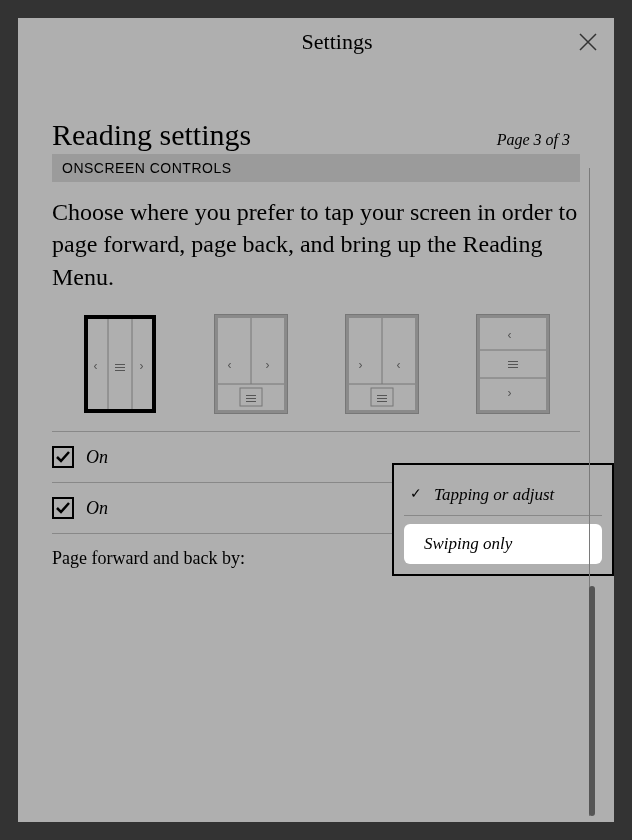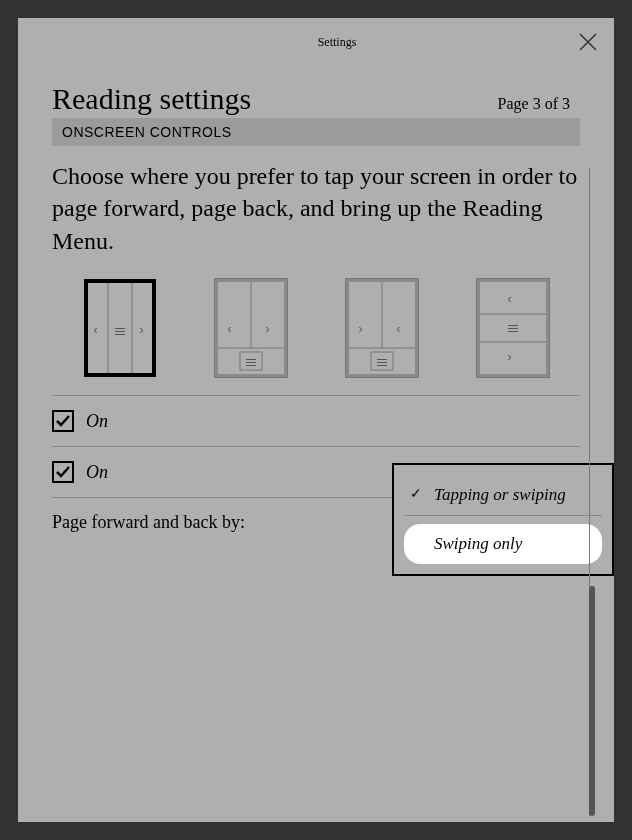--- a/index.html
+++ b/index.html
@@ -17,49 +17,50 @@
     position: relative;
   }
   .titlebar {
     height: 48px;
     display: flex;
     align-items: center;
     justify-content: center;
     position: relative;
   }
   .titlebar-title {
-    font-size: 12px;
+    font-size: 22px;
     margin-left: 42px;
   }
   .close-btn {
     position: absolute;
     right: 14px;
     top: 12px;
     width: 24px;
     height: 24px;
     cursor: pointer;
   }
   .close-btn svg { width: 100%; height: 100%; }
   .content {
     padding: 0 34px;
     position: relative;
   }
   .heading-row {
     display: flex;
     align-items: baseline;
     justify-content: space-between;
-    margin-top: 16px;
+    margin-top: 52px;
     margin-right: 10px;
     gap: 12px;
   }
   .heading {
     font-size: 30px;
     font-weight: 500;
   }
   .page-ind {
+    font-style: italic;
     font-size: 16px;
   }
   .section-header {
     background: #9b9b9b;
     padding: 6px 10px;
     font-family: -apple-system, Helvetica, Arial, sans-serif;
     font-size: 14px;
     letter-spacing: 0.5px;
     margin-top: 2px;
     margin-bottom: 14px;
@@ -139,22 +140,22 @@
     top: 10px;
     font-style: normal;
     font-size: 14px;
   }
   .dd-sep {
     border-top: 1px solid #888;
     margin: 0 0 8px 0;
   }
   .dd-item.hl {
     background: #fff;
-    border-radius: 16px;
-    padding-left: 30px;
+    border-radius: 6px;
+    padding-left: 20px;
   }
   .scrolltrack {
     position: absolute;
     right: 21px;
     top: 150px;
     width: 4px;
     height: 648px;
     background: transparent;
     border-left: 1px solid #7a7a7a;
   }
@@ -266,21 +267,21 @@
       </div>
     </div>
 
     <div class="opt-row" style="border-bottom:none">
       <span>Page forward and back by:</span>
     </div>
 
   </div>
 
   <div class="dropdown">
-    <div class="dd-item sel">Tapping or swiping</div>
+    <div class="dd-item sel">Tapping or adjust</div>
     <div class="dd-sep"></div>
     <div class="dd-item hl">Swiping only</div>
   </div>
 
   <div class="scrolltrack"></div>
   <div class="scrollthumb"></div>
 
 </div>
 
 </body></html>

